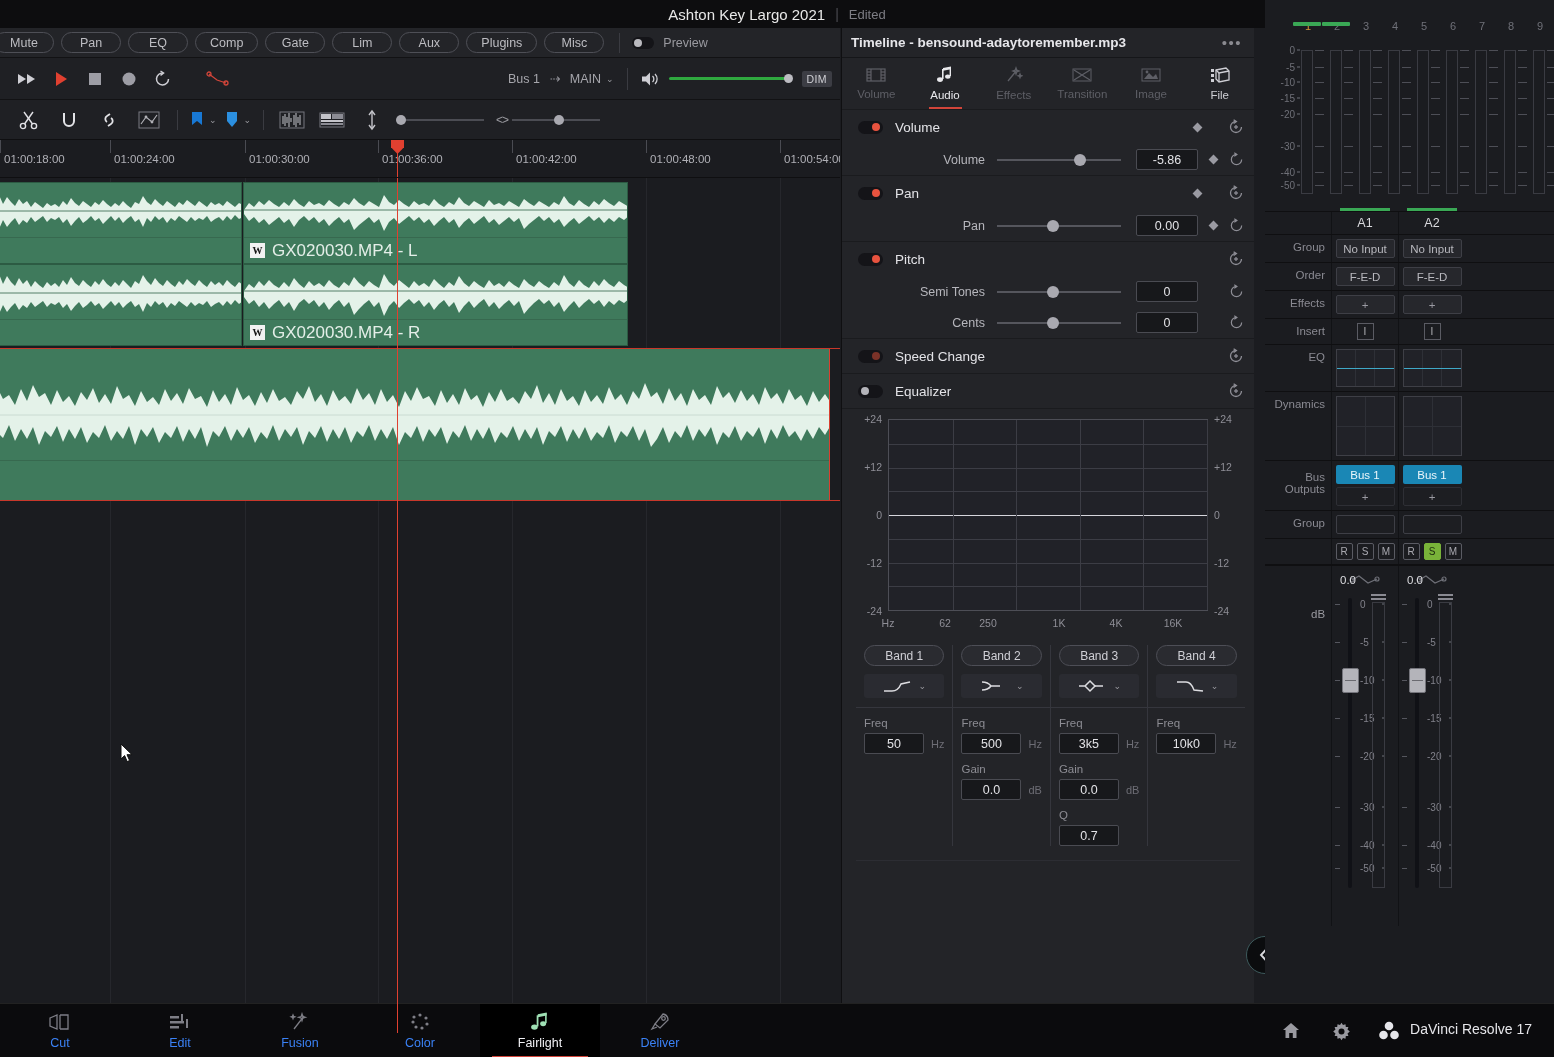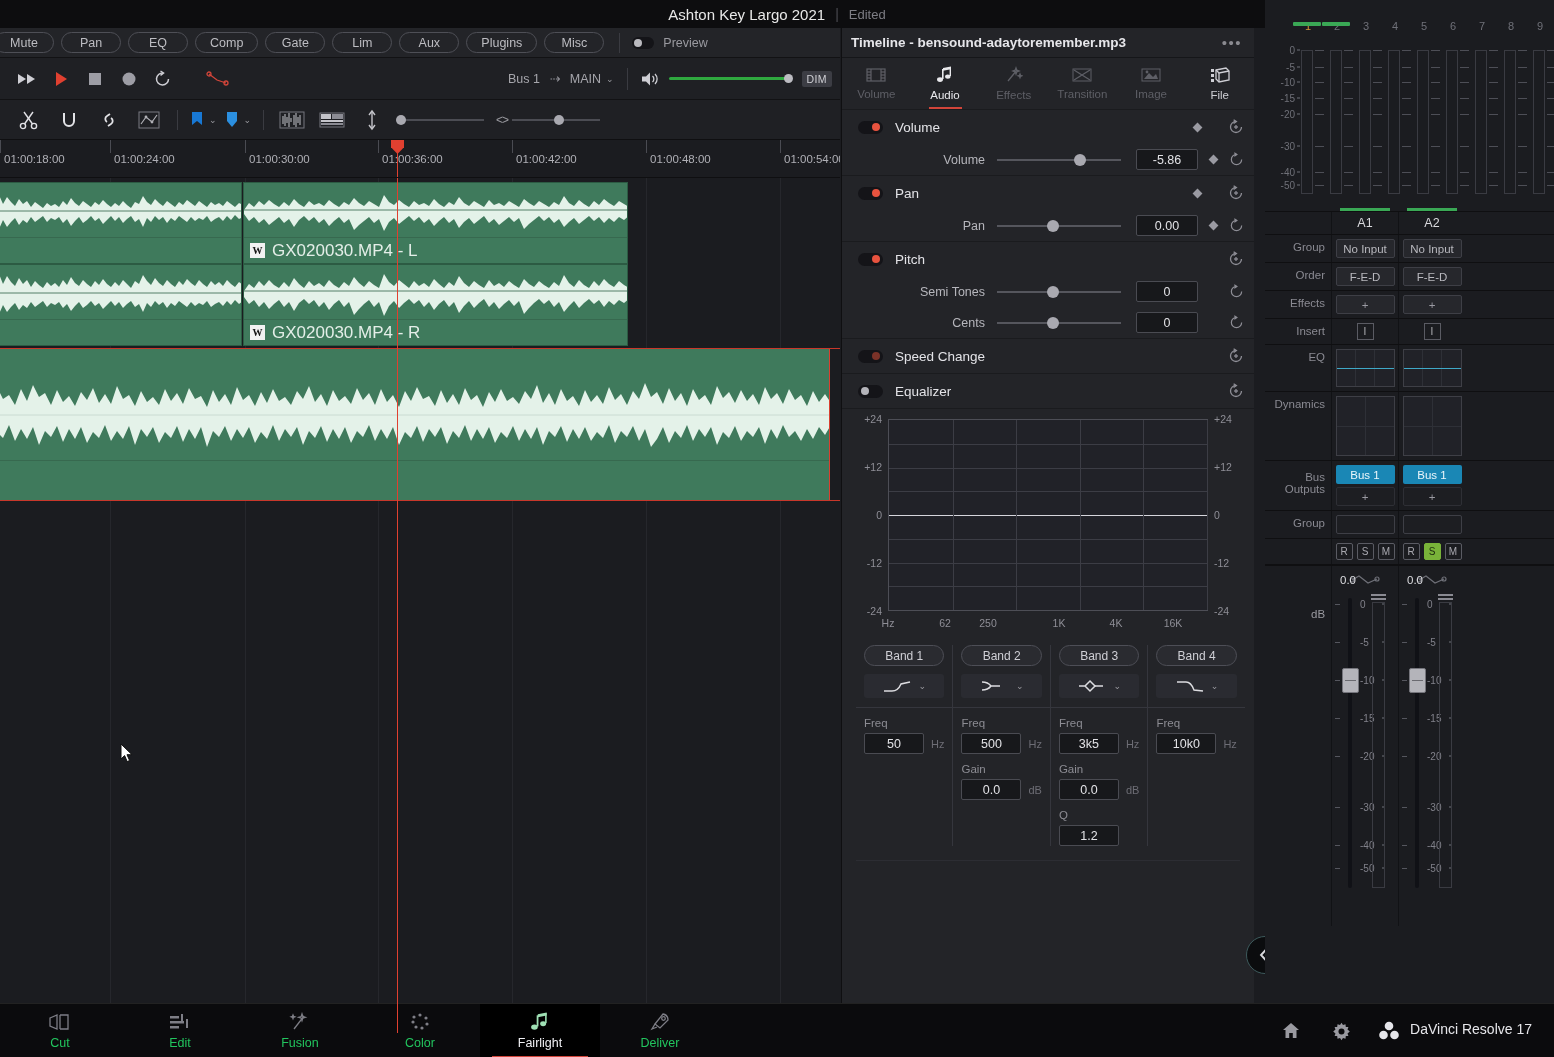--- a/index.html
+++ b/index.html
@@ -271,21 +271,21 @@
   .fmeter { position: absolute; top: 36px; width: 13px; height: 286px; border: 1px solid #3a3b42; }
   .fmcap { position: absolute; width: 15px; height: 2px; background: #8a8a92; }
   .mlil { position: absolute; width: 5px; height: 1px; background: #55565e; }
   .autoico { position: absolute; top: 6px; left: 50%; transform: translateX(-50%); }
 
   
   .bottom { position: absolute; left: 0; bottom: 0; width: 1554px; height: 54px; background: #0b0b0d;
     border-top: 1px solid #222; }
   .navwrap { position: absolute; left: 0; top: 0; height: 54px; display: flex; }
   .navitem { width: 120px; height: 54px; display: flex; flex-direction: column;
-    align-items: center; justify-content: center; gap: 4px; color: #22c55e; font-size: 12.5px; position: relative; }
+    align-items: center; justify-content: center; gap: 4px; color: #3b82f6; font-size: 12.5px; position: relative; }
   .navitem.on { color: #f0f0f4; background: #000; }
   .navitem.on::after { content: ""; position: absolute; bottom: 0; left: 12px; right: 12px; height: 2px; background: #d2453a; }
   .bottom-right { position: absolute; right: 0; top: 0; height: 54px; display: flex; align-items: center; gap: 0; }
   .br-ico { width: 50px; height: 54px; display: flex; align-items: center; justify-content: center; }
   .brand { display: flex; align-items: flex-start; gap: 10px; padding-right: 22px; padding-left: 12px; }
   .brand-txt { font-size: 14px; color: #e6e6ea; }
   svg { display: block; }
 </style>
 </head>
 <body>
@@ -965,21 +965,21 @@
         <div class="fgrp">
           <div class="flab">Gain</div>
           <div class="finput">
             <div class="fbox">0.0</div>
             <span class="funit">dB</span>
           </div>
         </div>
         <div class="fgrp">
           <div class="flab">Q</div>
           <div class="finput">
-            <div class="fbox">1.2</div>
+            <div class="fbox">0.7</div>
           </div>
         </div>
       </div>
 
       <div class="band">
         <div class="band-btn">Band 4</div>
         <div class="shape-sel">
           <span>
             <svg width="30" height="14" viewBox="0 0 30 14">
                 <path d="M2 3 L11 3 Q16 3 19 11 L28 12" fill="none" stroke="#dcdce0" stroke-width="1.5"></path>

